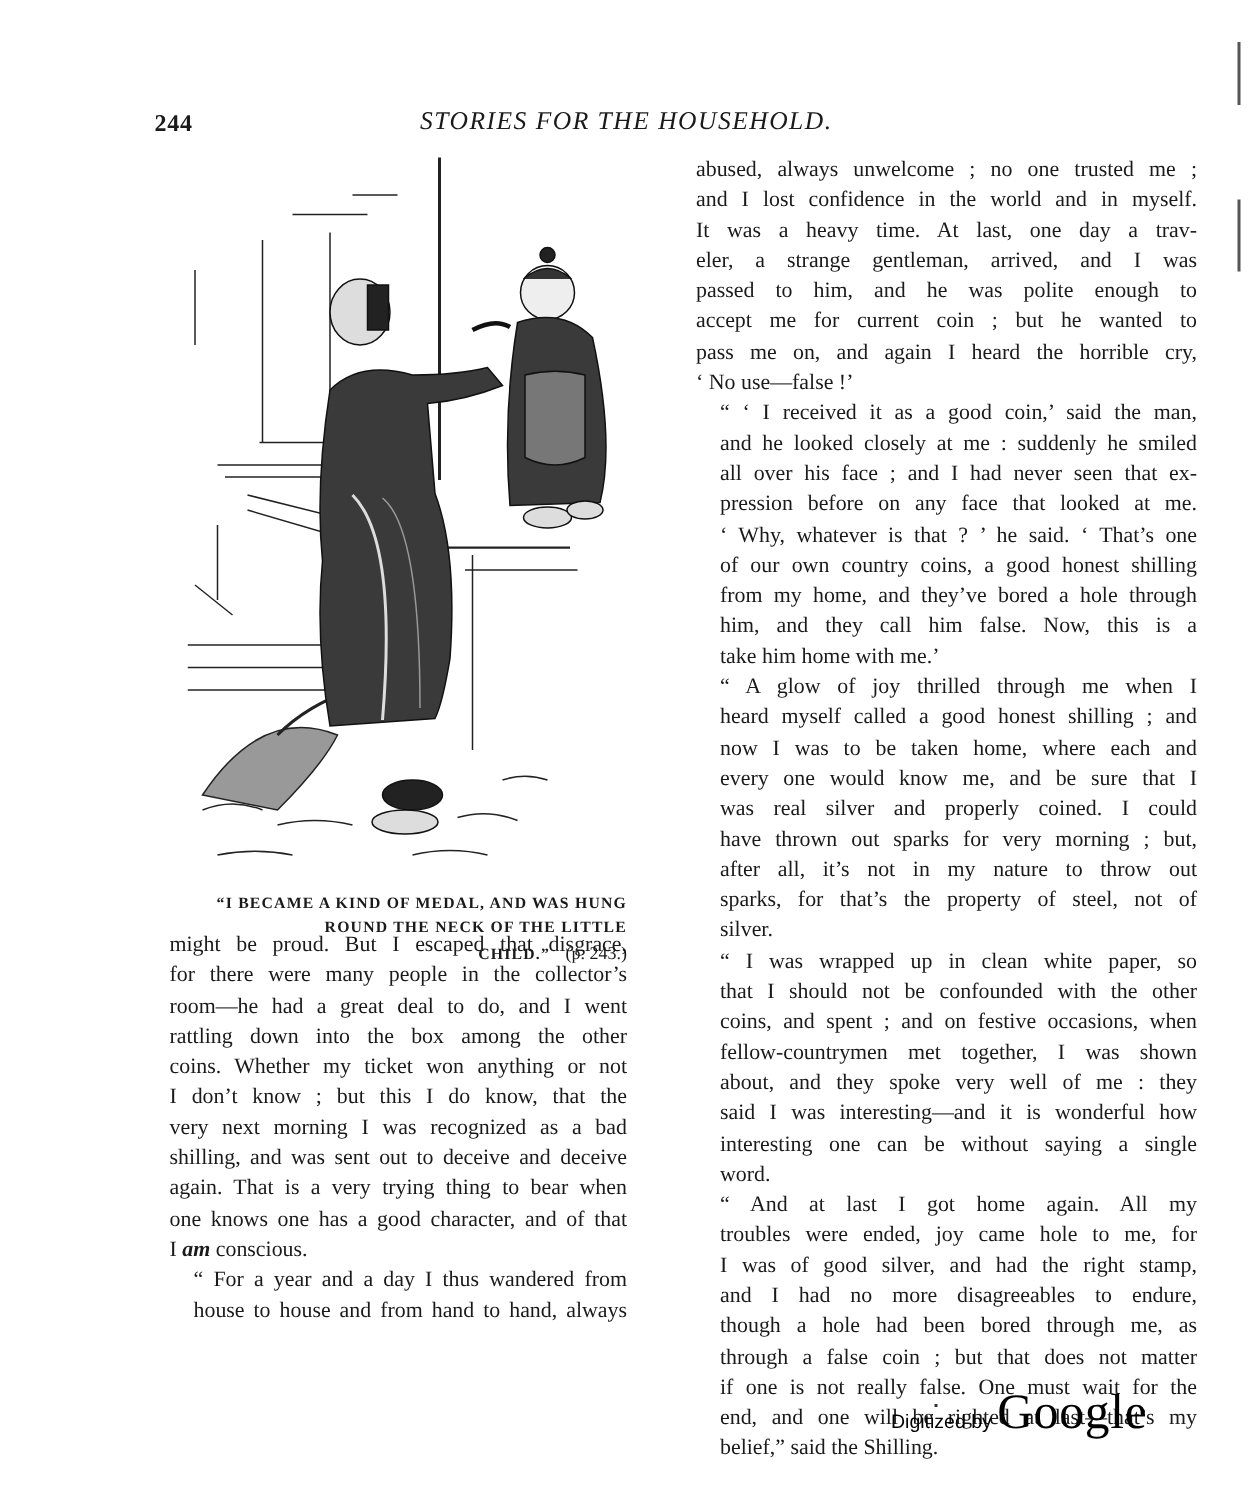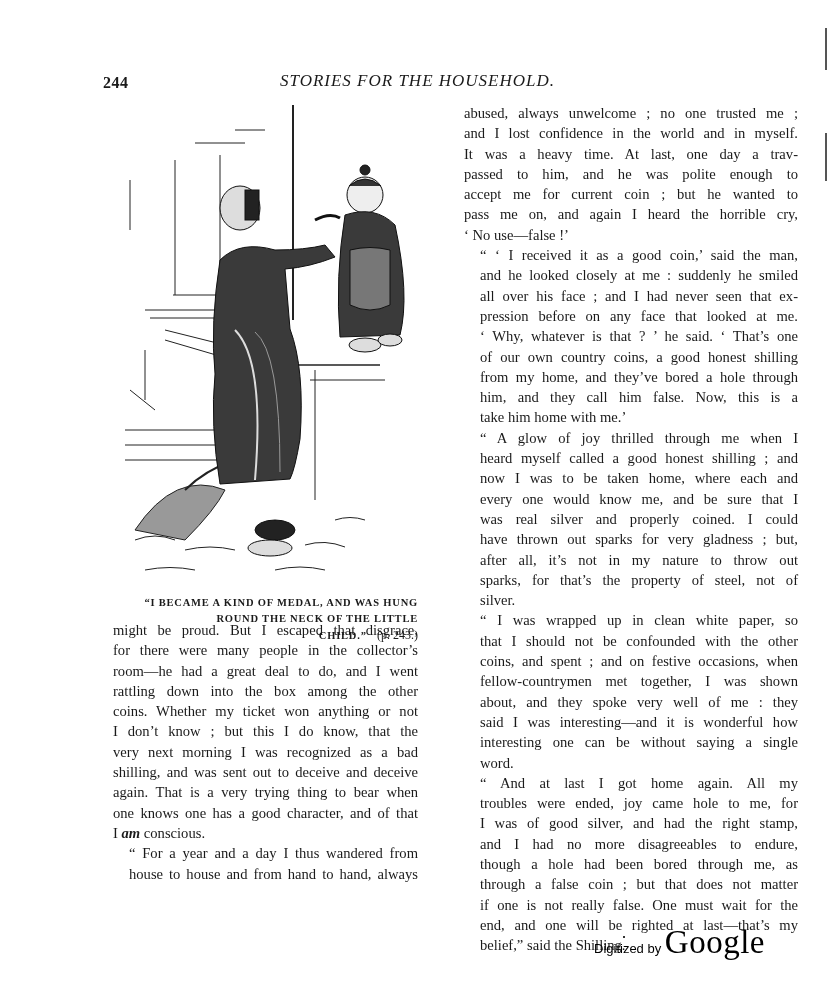--- a/index.html
+++ b/index.html
@@ -109,20 +109,21 @@
       <span class="line">“ For a year and a day I thus wandered from</span>
       <span class="line justify-all">house to house and from hand to hand, always</span>
     </p>
 </div>
 
 <div class="col col-right" id="right-col">
     <p>
       <span class="line">abused, always unwelcome ; no one trusted me ;</span>
       <span class="line">and I lost confidence in the world and in myself.</span>
       <span class="line">It was a heavy time.   At last, one day a trav-</span>
+      <span class="line">eler, a strange gentleman, arrived, and I was</span>
       <span class="line">passed to him, and he was polite enough to</span>
       <span class="line">accept me for current coin ; but he wanted to</span>
       <span class="line">pass me on, and again I heard the horrible cry,</span>
       <span class="line last">‘ No use—false !’</span>
     </p>
     <p class="indent">
       <span class="line">“ ‘ I received it as a good coin,’ said the man,</span>
       <span class="line">and he looked closely at me :  suddenly he smiled</span>
       <span class="line">all over his face ;  and I had never seen that ex-</span>
       <span class="line">pression before on any face that looked at me.</span>
@@ -131,21 +132,21 @@
       <span class="line">from my home, and they’ve bored a hole through</span>
       <span class="line">him, and they call him false.   Now, this is a</span>
       <span class="line last">take him home with me.’</span>
     </p>
     <p class="indent">
       <span class="line">“ A glow of joy thrilled through me when I</span>
       <span class="line">heard myself called a good honest shilling ;  and</span>
       <span class="line">now I was to be taken home, where each and</span>
       <span class="line">every one would know me, and be sure that I</span>
       <span class="line">was real silver and properly coined.   I could</span>
-      <span class="line">have thrown out sparks for very gladness ;  but,</span>
+      <span class="line">have thrown out sparks for very morning ;  but,</span>
       <span class="line">after all, it’s not in my nature to throw out</span>
       <span class="line">sparks, for that’s the property of steel, not of</span>
       <span class="line last">silver.</span>
     </p>
     <p class="indent">
       <span class="line">“ I was wrapped up in clean white paper, so</span>
       <span class="line">that I should not be confounded with the other</span>
       <span class="line">coins, and spent ;  and on festive occasions, when</span>
       <span class="line">fellow-countrymen met together, I was shown</span>
       <span class="line">about, and they spoke very well of me :  they</span>

